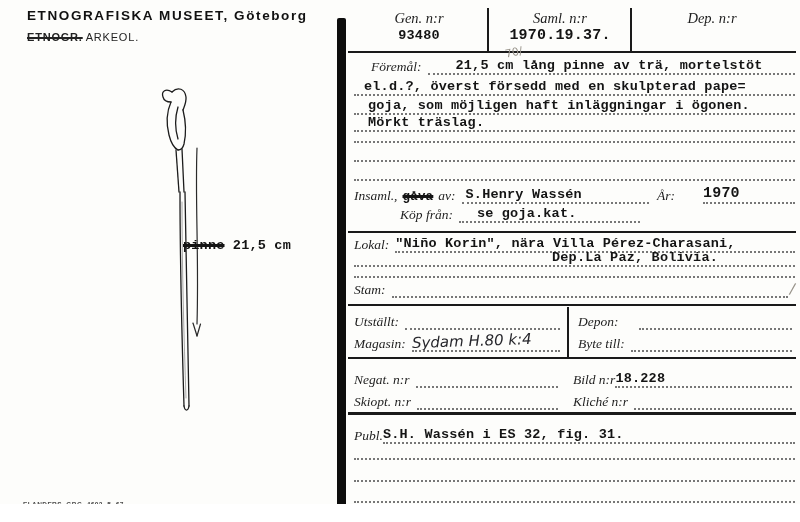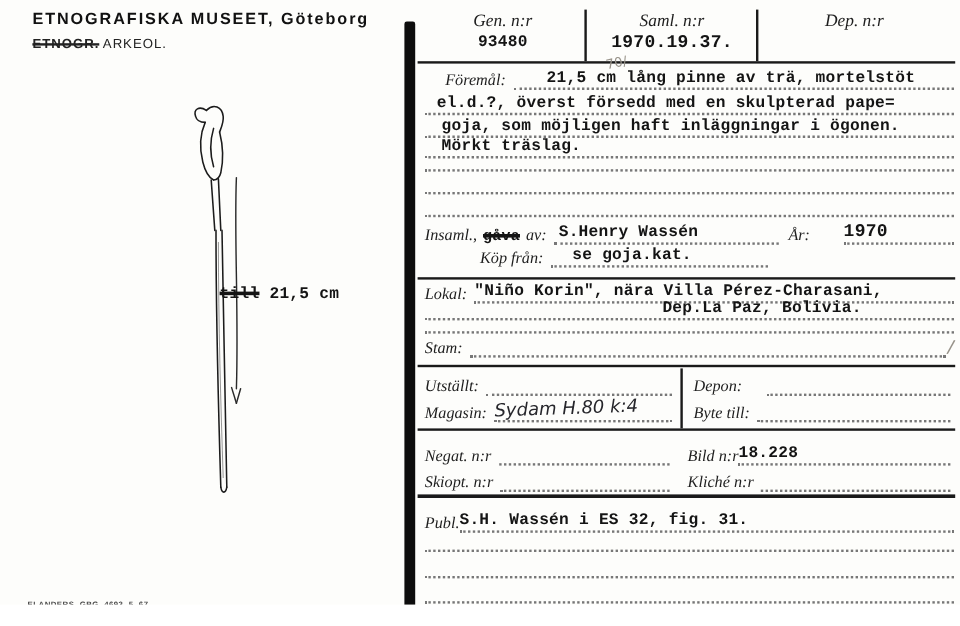--- a/index.html
+++ b/index.html
@@ -67,21 +67,21 @@
 
   <svg style="position:absolute;left:190px;top:146px;" width="18" height="200" viewBox="0 0 18 200">
     <g fill="none" stroke="#2a2a2a" stroke-width="1.2" stroke-linecap="round">
       <path d="M7,2 C5,52 9,112 7,178"></path>
       <path d="M7,190 L3,177"></path>
       <path d="M7,190 L10.5,178"></path>
     </g>
   </svg>
 
   <div class="measure-label tw">
-    <span class="struck">till</span>
+    <span class="struck">pinne</span>
     <span>21,5 cm</span>
   </div>
 
   <div class="printer-mark">ELANDERS. GBG. 4693. 5. 67.</div>
 
   <div class="spine"></div>
 
   <div class="hcell" style="left:352px;top:10px;width:134px;">
     <div class="lbl lbl-lg">Gen. n:r</div>
     <div class="tw" style="margin-top:1px;">93480</div>

